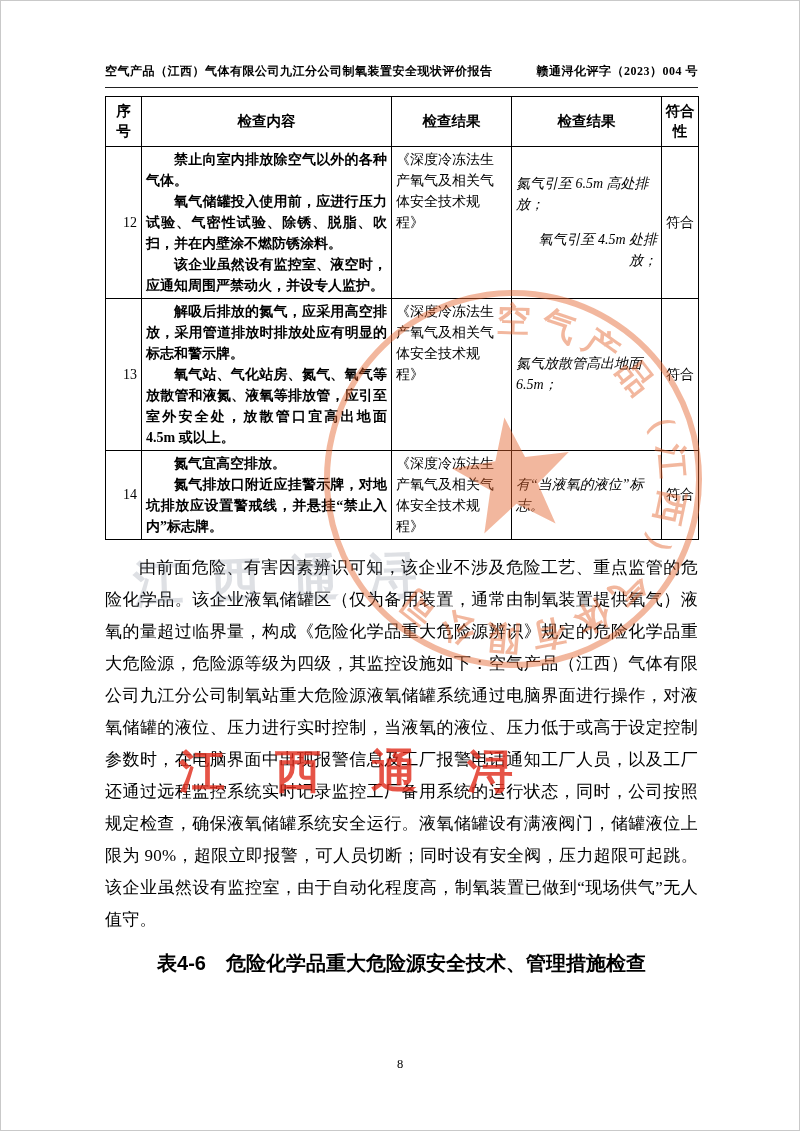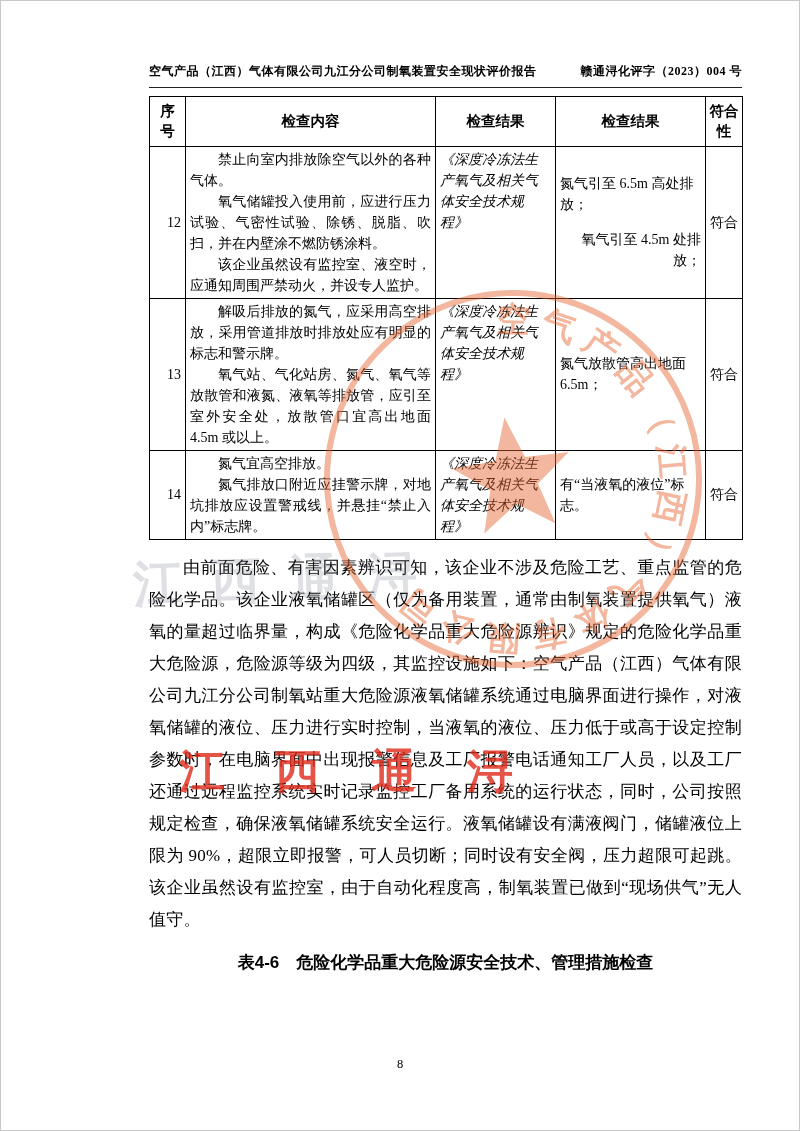--- a/index.html
+++ b/index.html
@@ -6,21 +6,21 @@
   html,body { background:#fff; }
   .page {
     position:relative;
     width:800px; height:1131px;
     background:#fff;
     border:1px solid #c9c9c9;
     font-family:"Liberation Serif","DejaVu Serif",serif;
     color:#000;
     overflow:hidden;
   }
-  .content { position:absolute; left:104px; top:0; width:593px;margin-left:44px; }
+  .content { position:absolute; left:104px; top:0; width:593px; }
 
   
   .doc-header {
     margin-top:62px;
     display:flex; justify-content:space-between; align-items:flex-end;
     font-size:12px; font-weight:bold; letter-spacing:.5px;
     padding-bottom:7px;
     border-bottom:1.5px solid #222;
   }
 
@@ -31,35 +31,35 @@
     font-size:14.5px; font-weight:bold; text-align:center; vertical-align:middle;
     padding:4px 1px; line-height:1.4; white-space:pre-line;
   }
   table.inspect td { font-size:14px; line-height:1.5; padding:2px 4px; }
   .col-no   { width:36px; }
   .col-cont { width:250px; }
   .col-std  { width:120px; }
   .col-res  { width:150px; }
   .col-conf { width:37px; }
   td.c-no, td.c-conf { text-align:right; vertical-align:middle; }
-  td.c-content { vertical-align:top; text-align:justify; }
+  td.c-content { vertical-align:top; text-align:justify;font-weight:bold; }
   td.c-content p { text-indent:2em; }
-  td.c-standard { vertical-align:top; padding:2px 3px;font-style:italic; }
-  td.c-result { vertical-align:middle; padding:4px 6px; }
+  td.c-standard { vertical-align:top; padding:2px 3px; }
+  td.c-result { vertical-align:middle; padding:4px 6px;font-style:italic; }
   td.c-result p + p { margin-top:14px;text-align:right; }
 
   
   .body-block { margin-top:12px; }
   .subheading { font-size:17px; line-height:31px; padding-left:2.4em; }
   .para {
     font-size:17px; line-height:32px; text-align:justify;
     text-indent:2em; letter-spacing:.3px;
   }
   .caption {
-    margin-top:12px; text-align:center; font-weight:bold; font-size:17px; line-height:30px;
+    margin-top:12px; text-align:center; font-weight:bold; font-size:20px; line-height:30px;
     font-family:"Liberation Sans","DejaVu Sans",sans-serif;
   }
 
   .page-number {
     position:absolute; left:0; bottom:58px; width:100%;
     text-align:center; font-size:12.5px;
   }
 
   
   .wm-layer { position:absolute; inset:0; pointer-events:none; z-index:6; }

